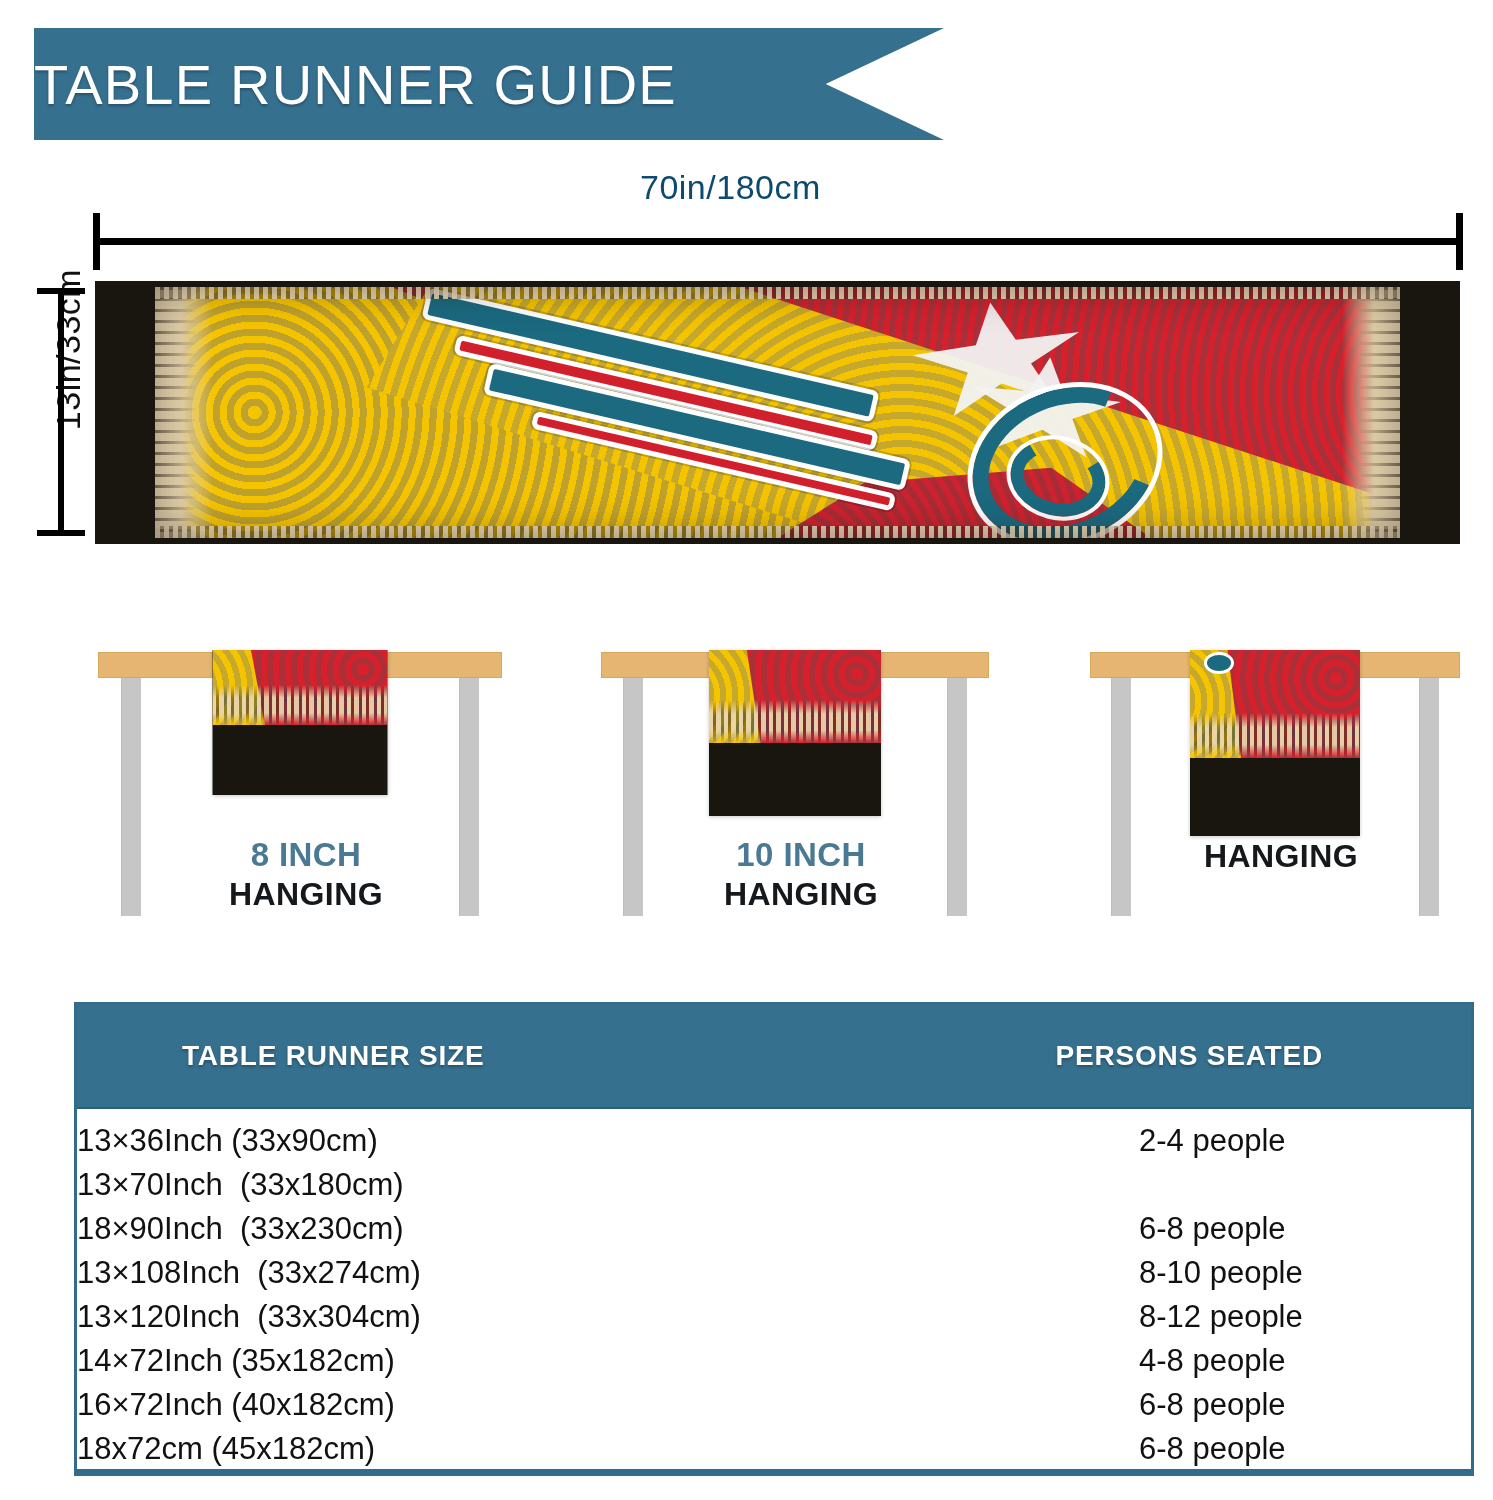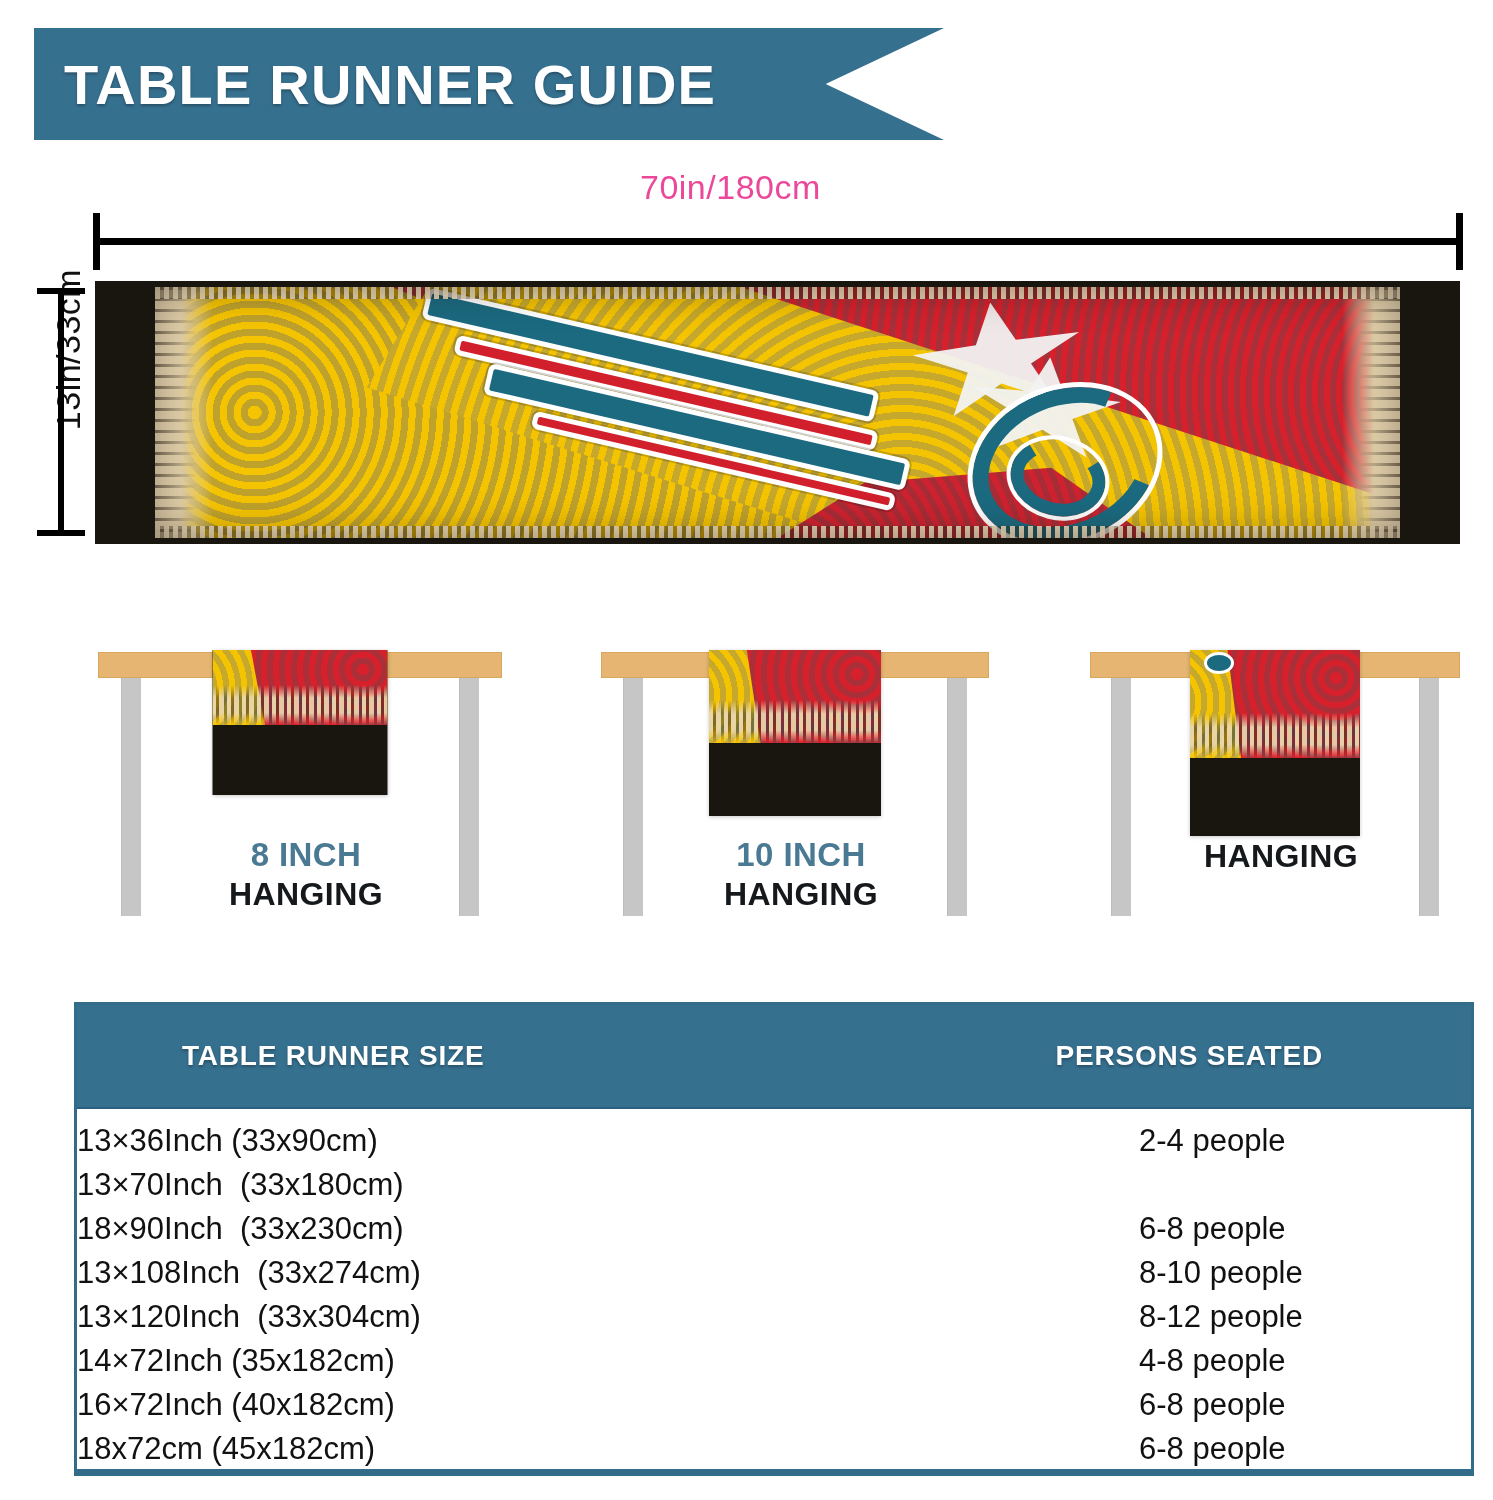--- a/index.html
+++ b/index.html
@@ -16,31 +16,30 @@
     position: absolute; left: 34px; top: 28px;
     width: 910px; height: 112px;
     background: #36708f;
     -webkit-clip-path: polygon(0 0, 100% 0, 87% 50%, 100% 100%, 0 100%);
     clip-path: polygon(0 0, 100% 0, 87% 50%, 100% 100%, 0 100%);
     display: flex; align-items: center;
   }
   .banner-title {
     color: #ffffff;
     font-size: 56px;
-    font-weight: bold;
+    font-weight: normal;
     letter-spacing: 1.2px;
-    padding-left: 30px;
     text-shadow: 0 2px 3px rgba(0,0,0,.28);
     white-space: nowrap;
   }
 
   
   .dim-top-label {
     position: absolute; left: 640px; top: 168px;
-    font-size: 34px; color: #ec4899; letter-spacing: .5px;
+    font-size: 34px; color: #0c4a6e; letter-spacing: .5px;
   }
   .dim-h-line {
     position: absolute; left: 93px; top: 238px;
     width: 1370px; height: 7px; background: #000;
   }
   .dim-h-cap-l, .dim-h-cap-r {
     position: absolute; top: 213px; width: 7px; height: 57px; background: #000;
   }
   .dim-h-cap-l { left: 93px; }
   .dim-h-cap-r { left: 1456px; }

